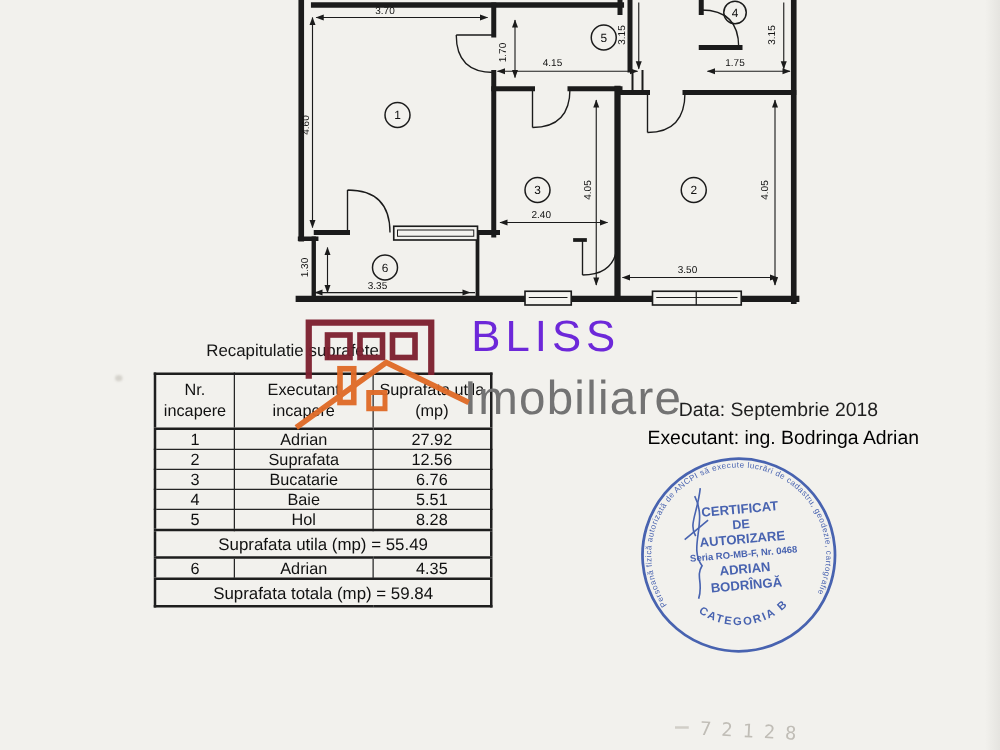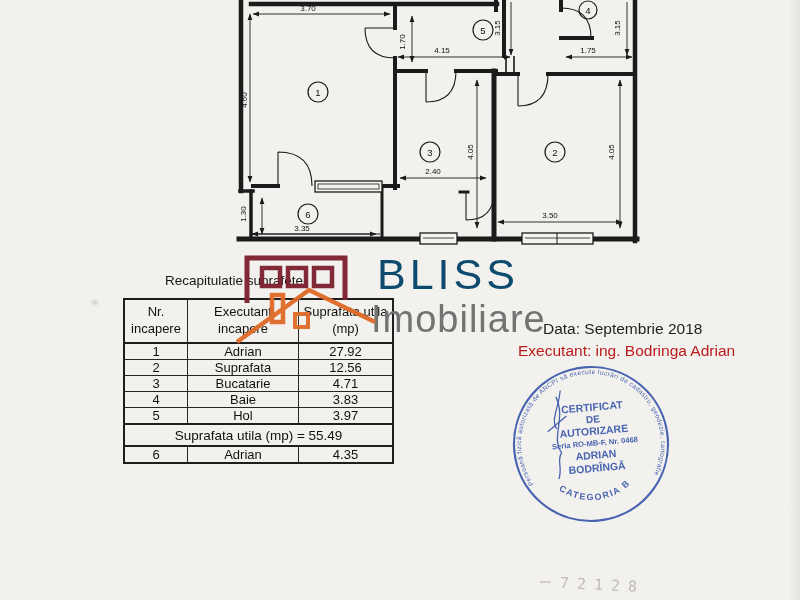--- a/index.html
+++ b/index.html
@@ -26,26 +26,26 @@
   #recap-table{left:123px;top:298px;border-collapse:collapse;background:transparent;}
   #recap-table td{border:1.4px solid #262626;text-align:center;font-size:13px;color:#111;padding:0 2px;}
   #recap-table .hdr td{height:42px;line-height:1.3;border-radius:10px;}
   #recap-table .r td{height:15px;}
   #recap-table .group td{height:20px;font-size:13.5px;}
   #recap-table{border:2.5px solid #1e1e1e;}
   #recap-table .sep td{border-top:2.5px solid #1e1e1e;margin-left:44px;}
   #recap-table .hdr td{border-bottom:2.5px solid #1e1e1e;}
   .c-nr{width:58px;} .c-den{width:106px;} .c-sup{width:89px;}
   
-  #logo-word1{left:377px;top:250px;font-size:43px;letter-spacing:4px;font-weight:300;color:#0c4a6e;}
+  #logo-word1{left:377px;top:250px;font-size:35px;letter-spacing:4px;font-weight:300;color:#6d28d9;}
   #logo-word2{left:371px;top:298px;font-size:38px;letter-spacing:1px;font-weight:400;color:#737373;}
   #logo-house{left:235px;top:248px;opacity:.96;}
   
   #meta-date{left:543px;top:320px;font-size:15.5px;color:#1f1f1f;}
-  #meta-exec{left:518px;top:342px;font-size:15.5px;color:#b91c1c;}
+  #meta-exec{left:518px;top:342px;font-size:15.5px;color:#000000;}
   
   #stamp{left:511px;top:364px;width:160px;height:160px;transform:rotate(-5deg);opacity:.92;}
   #stamp text{font-family:"Liberation Sans","DejaVu Sans",sans-serif;}
   .st-c{font-weight:bold;text-anchor:middle;}
   
   #faint-number{left:560px;top:576px;font-size:15px;letter-spacing:8px;color:#8f8a80;opacity:.5;transform:rotate(3deg);font-family:"DejaVu Sans Mono","Liberation Mono",monospace;}
   #faint-dash{left:540px;top:581px;width:11px;height:2px;background:#a8a49a;opacity:.45;}
   #scan-shade{right:0;top:0;width:12px;height:600px;background:linear-gradient(to right,rgba(0,0,0,0),rgba(60,55,50,.07));}
   #smudge{left:92px;top:300px;width:6px;height:5px;background:#b9b5ac;border-radius:50%;opacity:.5;filter:blur(1px);}
 </style>
@@ -186,39 +186,42 @@
     <td>27.92</td>
   </tr>
   <tr class="r">
     <td>2</td>
     <td>Suprafata</td>
     <td>12.56</td>
   </tr>
   <tr class="r">
     <td>3</td>
     <td>Bucatarie</td>
-    <td>4.71</td>
+    <td>6.76</td>
   </tr>
   <tr class="r">
     <td>4</td>
     <td>Baie</td>
-    <td>3.83</td>
+    <td>5.51</td>
   </tr>
   <tr class="r">
     <td>5</td>
     <td>Hol</td>
-    <td>3.97</td>
+    <td>8.28</td>
   </tr>
   <tr class="group sep">
     <td colspan="3">Suprafata utila (mp) = 55.49</td>
   </tr>
   <tr class="r sep">
     <td>6</td>
     <td>Adrian</td>
     <td>4.35</td>
+  </tr>
+  <tr class="group sep">
+    <td colspan="3">Suprafata totala (mp) = 59.84</td>
   </tr>
   </tbody>
 </table>
 
 <div id="logo-word1" class="abs">BLISS</div>
 <div id="logo-word2" class="abs">Imobiliare</div>
 
 <svg id="logo-house" class="abs" width="145" height="112" viewBox="0 0 145 112">
   <g fill="none" stroke-width="5" stroke="#7e2130">
     <path d="M12,55 V10 H110 V52"></path>

